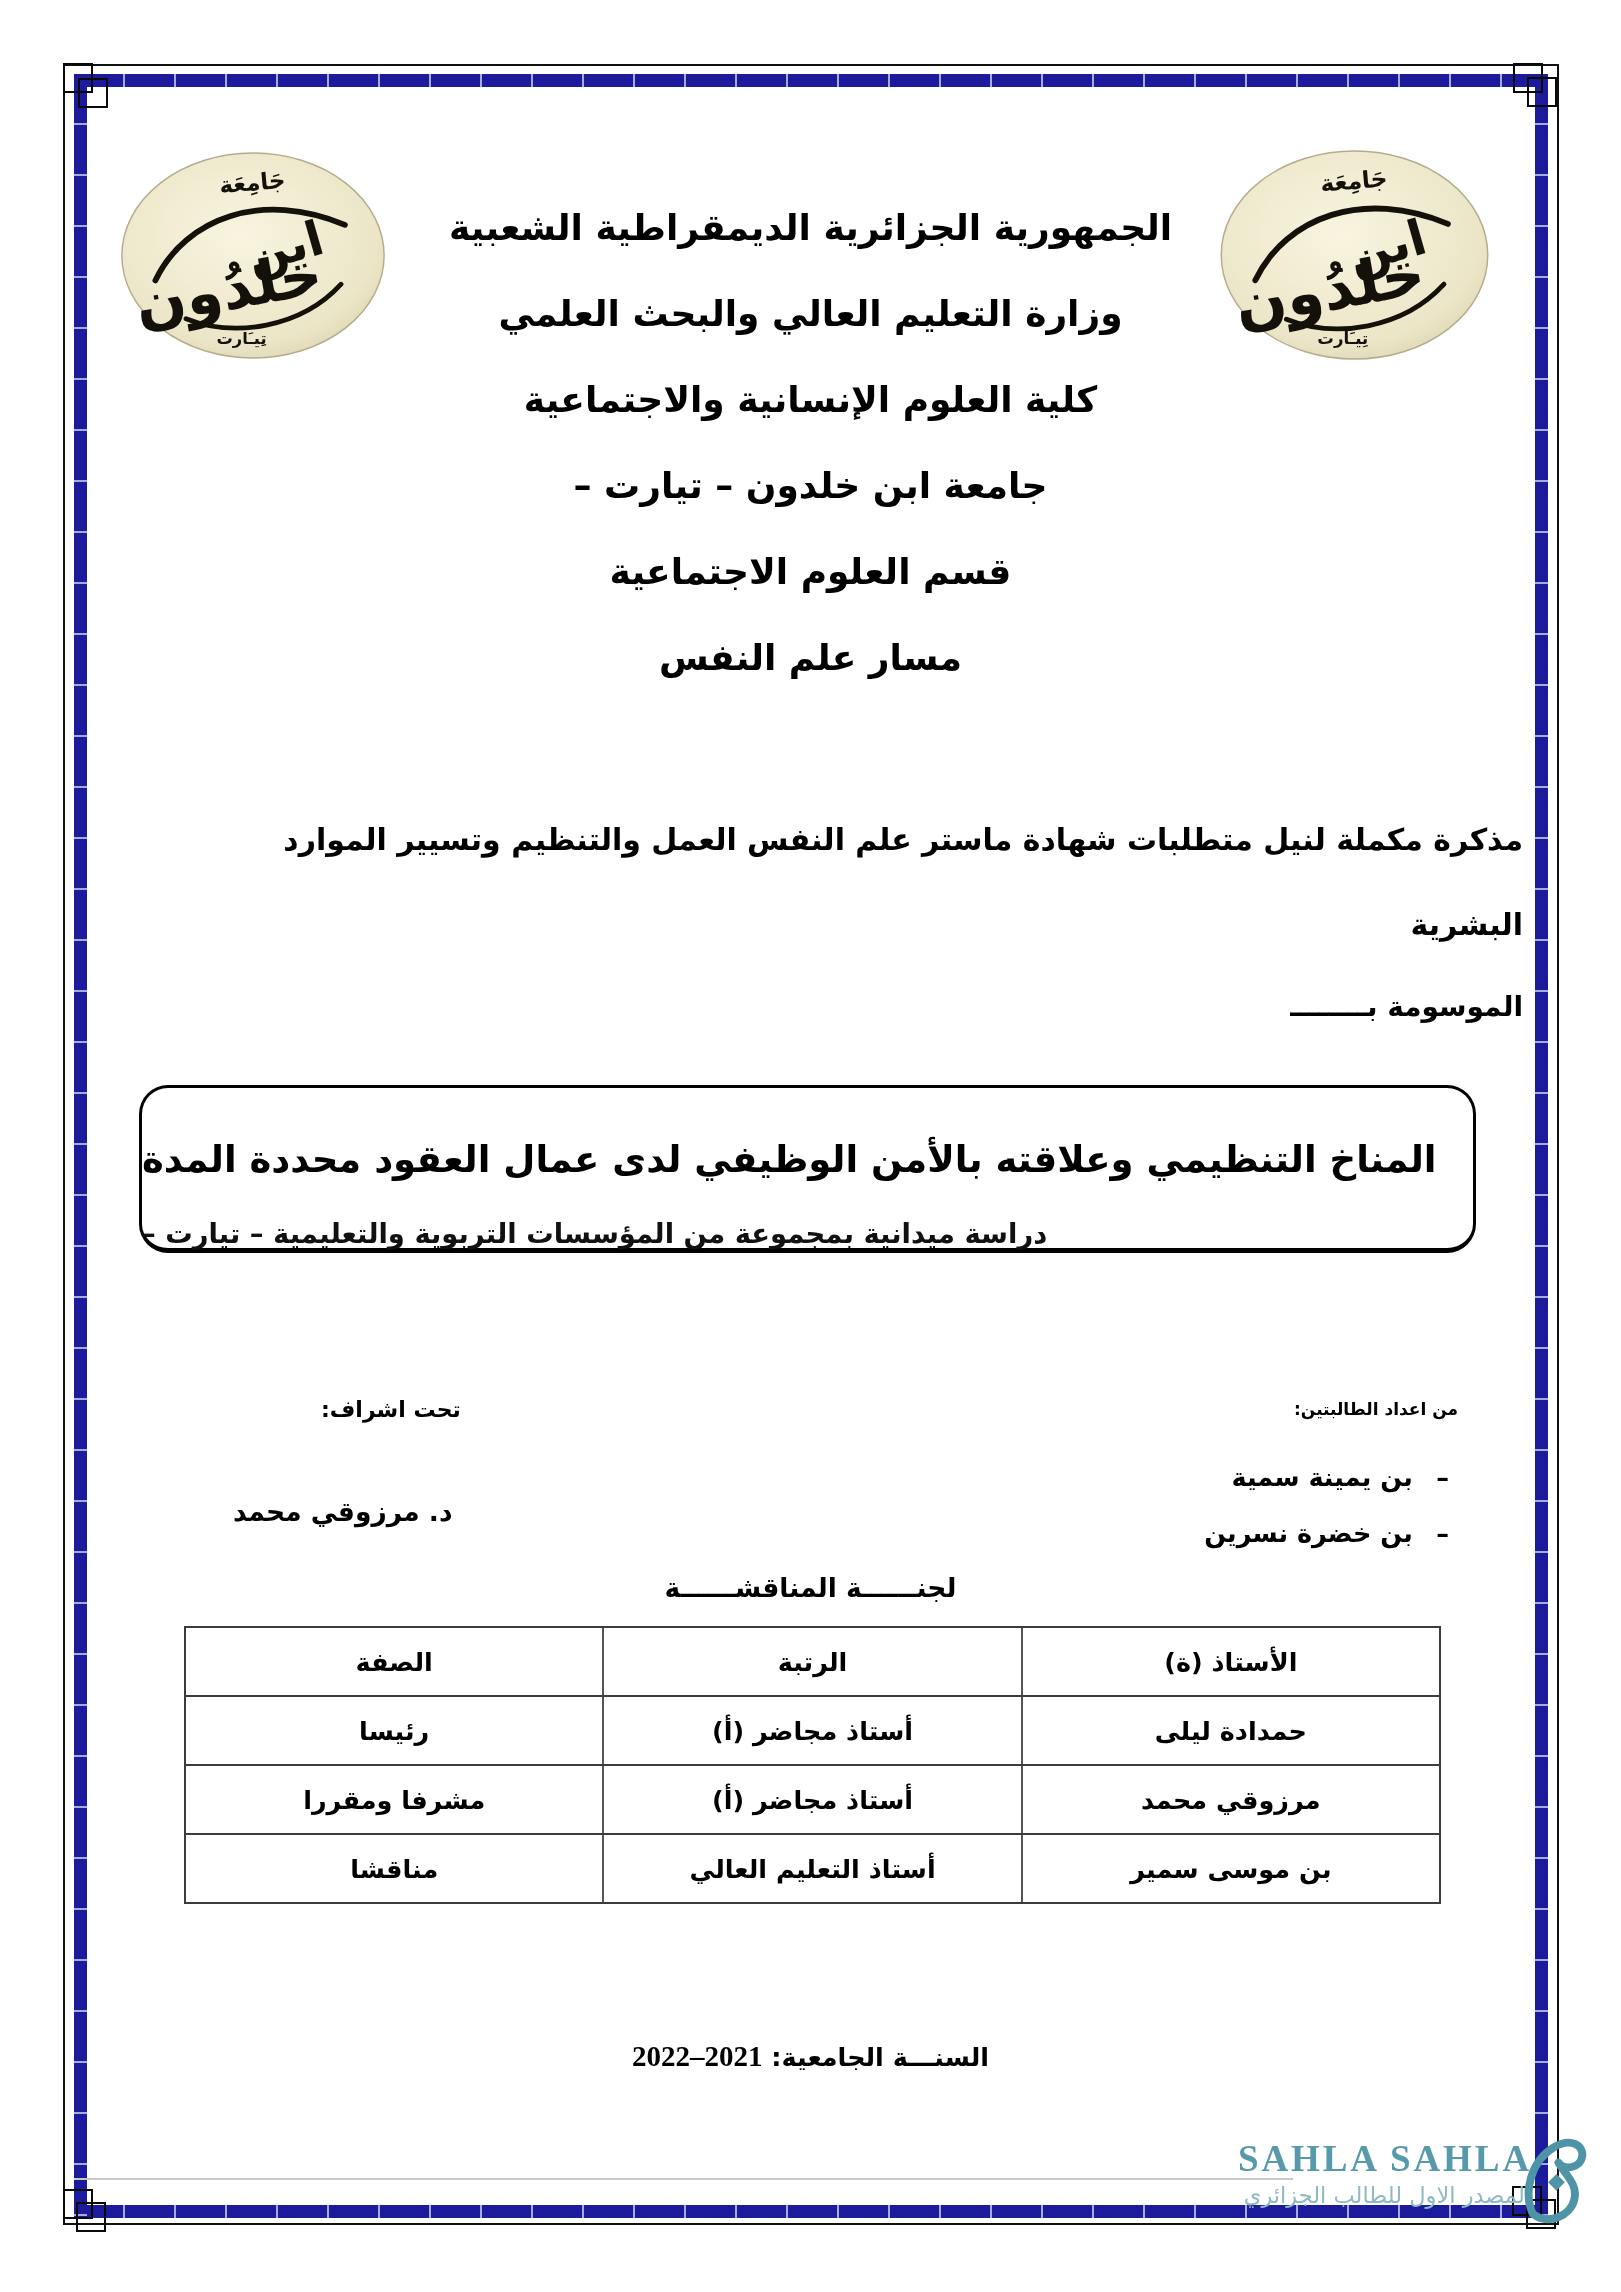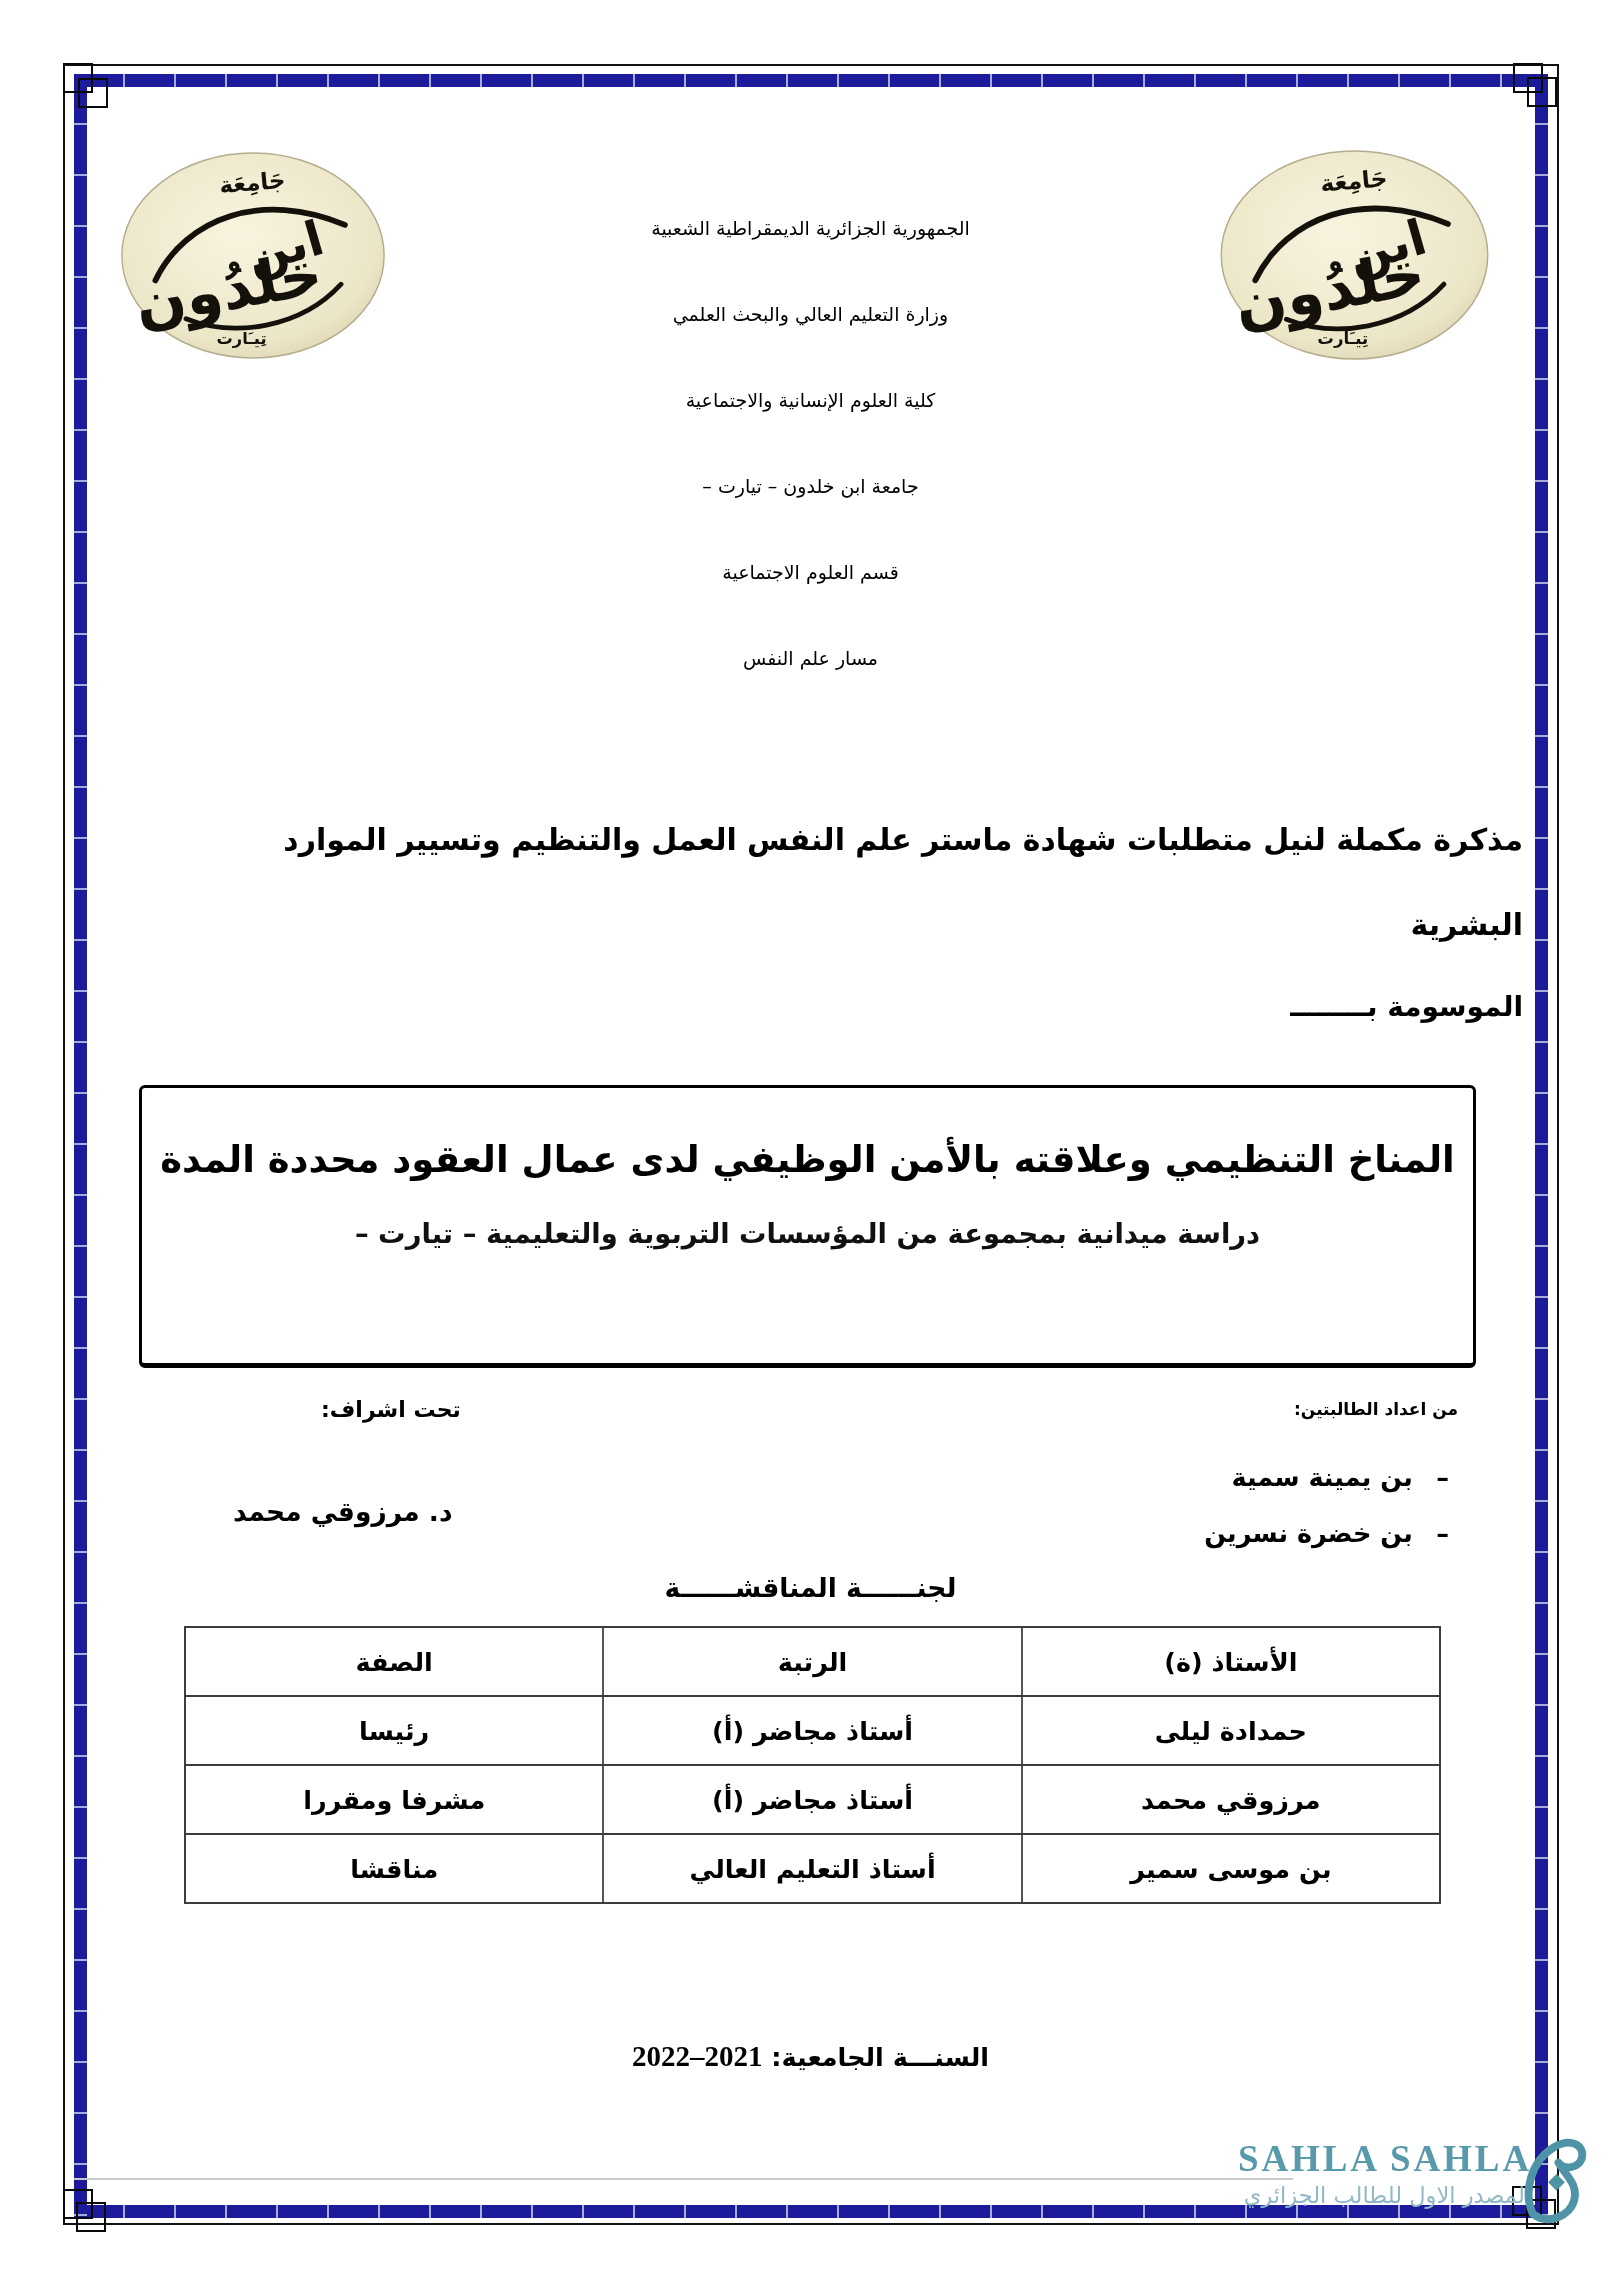--- a/index.html
+++ b/index.html
@@ -23,33 +23,33 @@
                    background:#c9c9c9;z-index:1;}
 
   
   .seal{position:absolute;z-index:2;}
   .seal-left{left:119px;top:146px;width:268px;height:219px;}
   .seal-right{left:1217px;top:148px;width:275px;height:214px;}
   .seal svg{width:100%;height:100%;display:block;}
 
   
   .header-block{position:absolute;left:294px;right:294px;top:185px;z-index:3;text-align:center;}
-  .header-line{height:86px;line-height:86px;font-size:19px;font-weight:normal;white-space:nowrap;}
+  .header-line{height:86px;line-height:86px;font-size:36px;font-weight:bold;white-space:nowrap;}
 
   
   .memoir-line{position:absolute;left:98px;right:98px;text-align:right;font-weight:bold;
                white-space:nowrap;z-index:3;}
   .memoir-1{top:815px;height:49px;line-height:49px;font-size:30px;}
   .memoir-2{top:900px;height:49px;line-height:49px;font-size:30px;}
   .memoir-3{top:982px;height:49px;line-height:49px;font-size:28px;}
 
   
-  .title-box{position:absolute;left:139px;top:1085px;width:1337px;height:283px;
-             border:3.9px solid #000;border-bottom-width:5.9px;border-radius:6px;
-             box-sizing:border-box;z-index:3;text-align:center;}
+  .title-box{position:absolute;left:139px;top:1085px;width:1337px;height:168px;
+             border:3.9px solid #000;border-bottom-width:5.9px;border-radius:29px;
+             box-sizing:border-box;z-index:3;text-align:left;}
   .thesis-title{margin-top:44px;font-size:37px;font-weight:bold;line-height:55px;white-space:nowrap;}
   .thesis-subtitle{margin-top:27.4px;font-size:27.4px;font-weight:bold;line-height:39px;white-space:nowrap;color:#111;}
 
   
   .students-label{position:absolute;top:1388px;right:163px;height:43px;line-height:43px;
                   font-size:17px;font-weight:bold;z-index:3;}
   .student-item{position:absolute;right:172px;height:43px;line-height:43px;z-index:3;
                 display:flex;flex-direction:row;gap:23.5px;font-size:25.5px;font-weight:bold;}
   .student-1{top:1456px;} .student-2{top:1512px;}
   .supervisor-label{position:absolute;top:1388px;left:321px;height:43px;line-height:43px;

